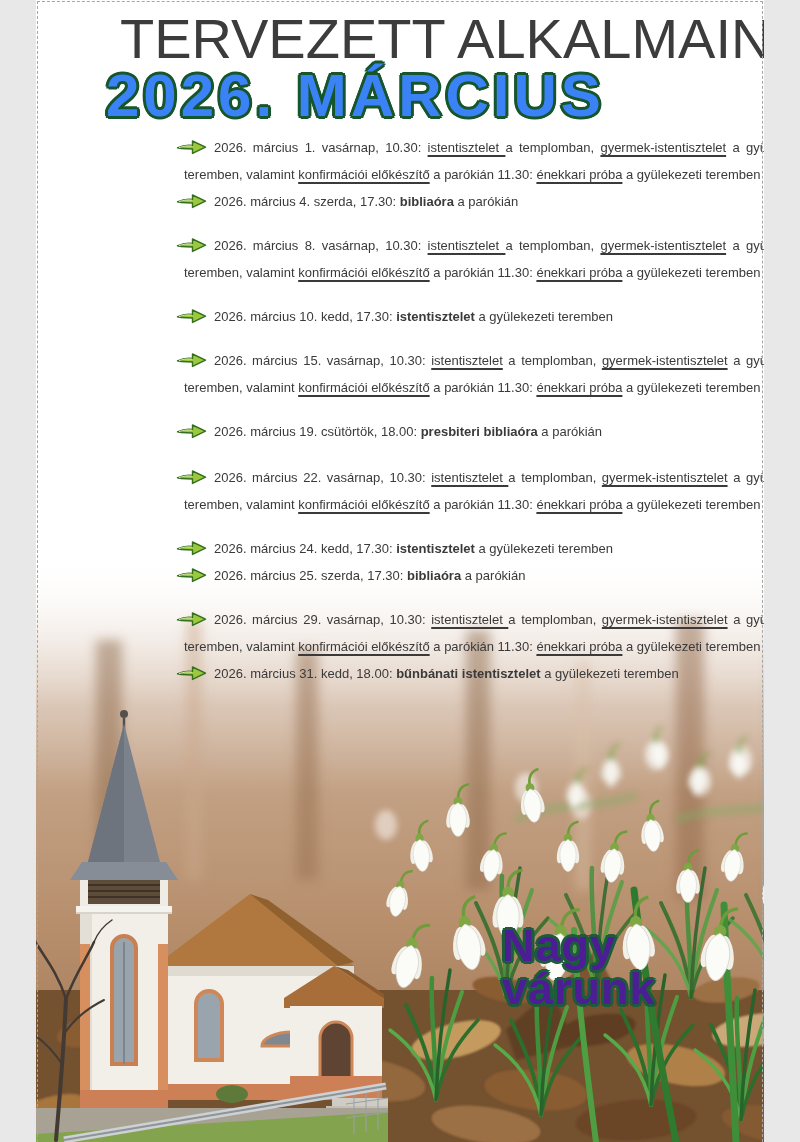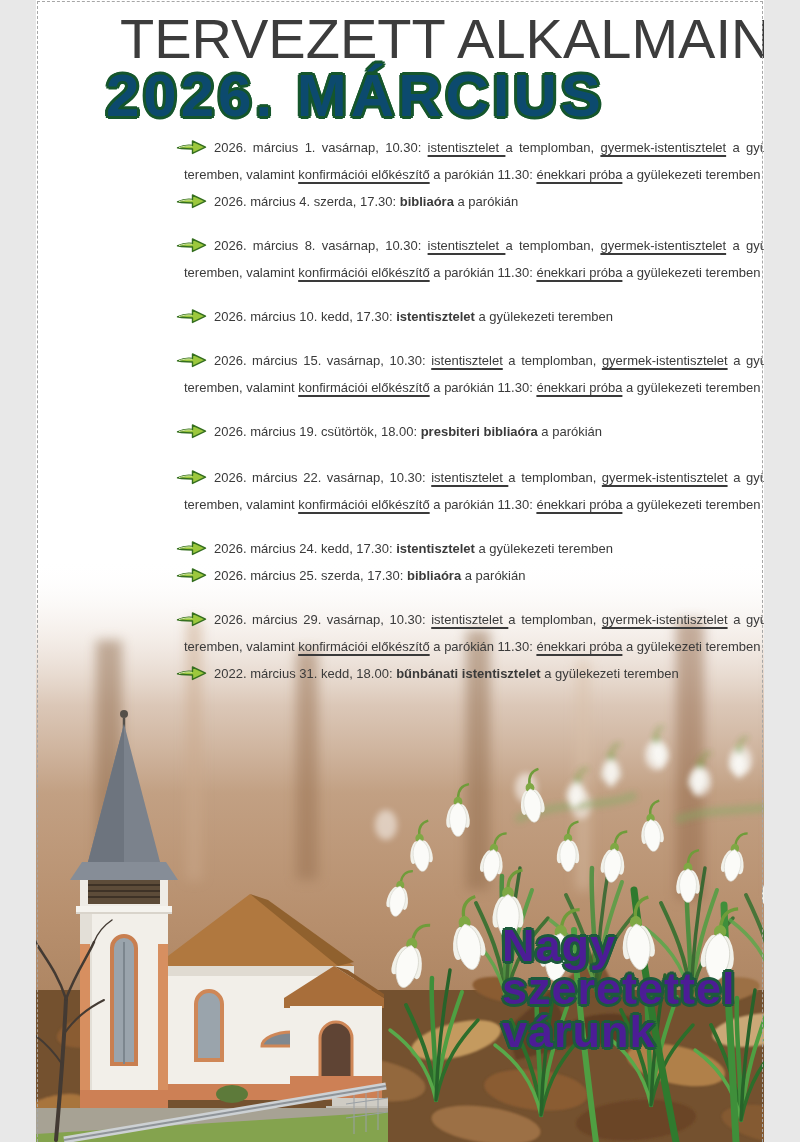--- a/index.html
+++ b/index.html
@@ -11,21 +11,21 @@
     content:"";position:absolute;left:1px;top:1px;right:1px;bottom:0;
     border:1px dashed #a6a6a6;border-bottom:none;pointer-events:none;z-index:6;
   }
   
   .poster-title{
     position:absolute;left:84px;top:10px;margin:0;z-index:3;
     font-size:56px;font-weight:400;letter-spacing:0px;color:#3c3c3c;line-height:1.05;white-space:nowrap;
   }
   .poster-subtitle{
     position:absolute;left:70px;top:64px;margin:0;z-index:3;
-    font-size:60px;font-weight:bold;letter-spacing:4px;color:#0c4a6e;line-height:1.05;white-space:nowrap;
+    font-size:60px;font-weight:bold;letter-spacing:4px;color:#3b82f6;line-height:1.05;white-space:nowrap;
     text-shadow:
       3px 0 0 #15562c,-3px 0 0 #15562c,0 3px 0 #15562c,0 -3px 0 #15562c,
       2.2px 2.2px 0 #15562c,-2.2px 2.2px 0 #15562c,2.2px -2.2px 0 #15562c,-2.2px -2.2px 0 #15562c;
   }
   
   .event-list{
     position:absolute;left:148px;top:134px;width:627px;z-index:3;
   }
   .event-group{margin-top:17px;}
   .event-group:first-child{margin-top:0;}
@@ -313,23 +313,22 @@
   </svg><span>2026. március 25. szerda, 17.30: </span><span class="b">bibliaóra</span><span> a parókián</span></p>
       </div>
       <div class="event-group">
         <p class="event"><svg class="arrow" viewBox="0 0 31 18" aria-hidden="true">
     <path d="M1.5 9.8 C 7 7.2 11.5 6.7 16.5 7.4 L16.5 3 L29.5 9.1 L16.5 15.4 L16.5 11 C 11.5 10.3 7 11.2 1.5 9.8 Z" fill="#9cc83d" stroke="#356f1f" stroke-width="1.4" stroke-linejoin="round"></path>
     <path d="M3 9.6 C 8 7.9 12 7.6 16 8.2" fill="none" stroke="#d9ecae" stroke-width="1"></path>
   </svg><span>2026. március 29. vasárnap, 10.30: </span><span class="u">istentisztelet </span><span>a templomban, </span><span class="u">gyermek-istentisztelet</span><span> a gyülekezeti teremben, valamint </span><span class="u">konfirmációi előkészítő</span><span> a parókián 11.30: </span><span class="u">énekkari próba</span><span> a gyülekezeti teremben</span></p>
         <p class="event"><svg class="arrow" viewBox="0 0 31 18" aria-hidden="true">
     <path d="M1.5 9.8 C 7 7.2 11.5 6.7 16.5 7.4 L16.5 3 L29.5 9.1 L16.5 15.4 L16.5 11 C 11.5 10.3 7 11.2 1.5 9.8 Z" fill="#9cc83d" stroke="#356f1f" stroke-width="1.4" stroke-linejoin="round"></path>
     <path d="M3 9.6 C 8 7.9 12 7.6 16 8.2" fill="none" stroke="#d9ecae" stroke-width="1"></path>
-  </svg><span>2022. március 31. kedd, 18.00: </span><span class="b">bűnbánati istentisztelet</span><span> a gyülekezeti teremben</span></p>
+  </svg><span>2026. március 31. kedd, 18.00: </span><span class="b">bűnbánati istentisztelet</span><span> a gyülekezeti teremben</span></p>
       </div>
     </div>
 
   <div class="welcome">
     <span>Nagy</span>
-    <span>szeretettel</span>
     <span>várunk</span>
   </div>
 
 </div>
 
 </body></html>

